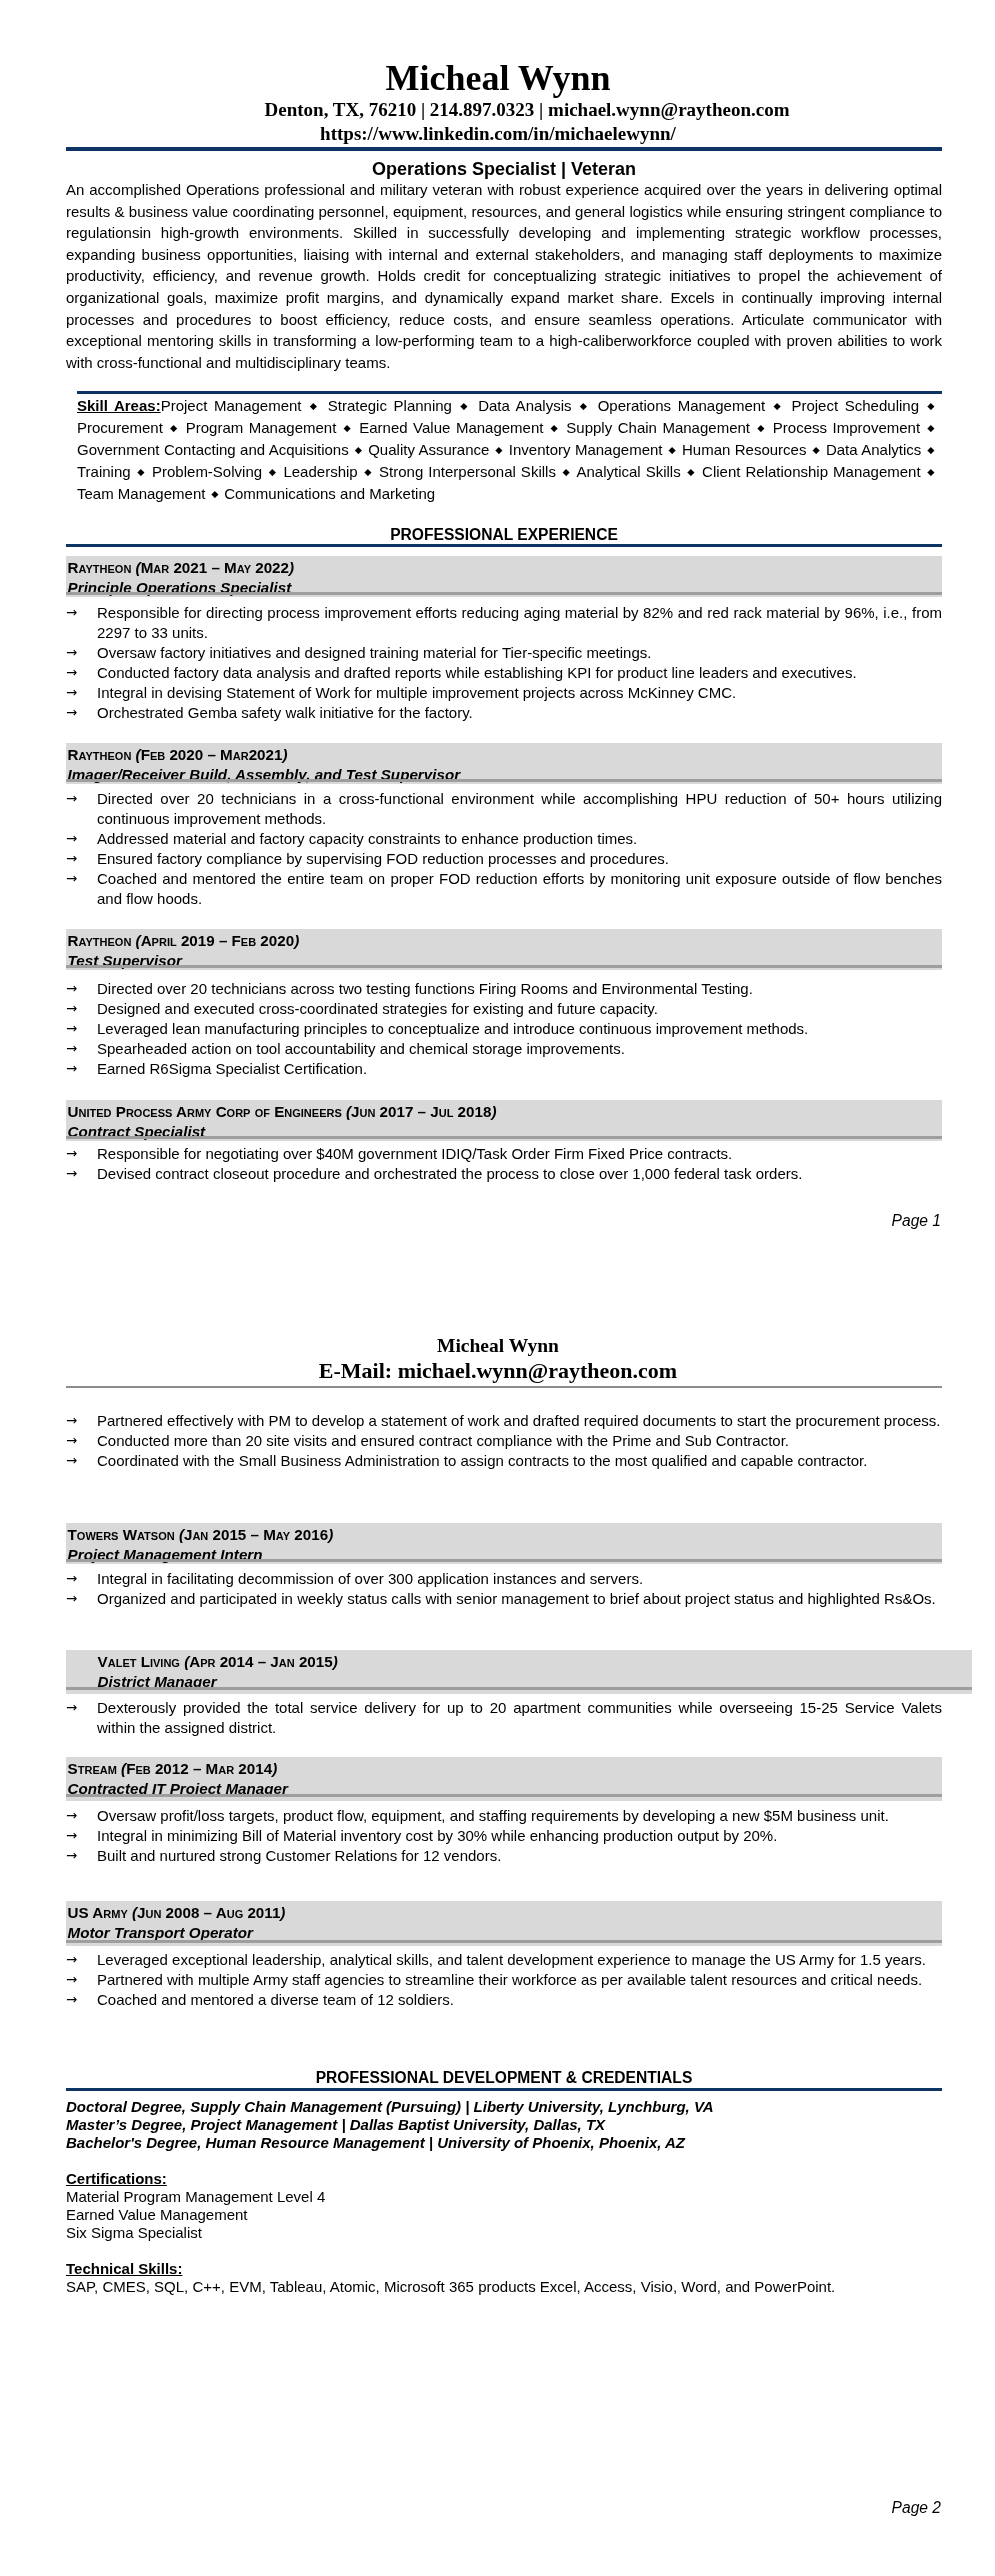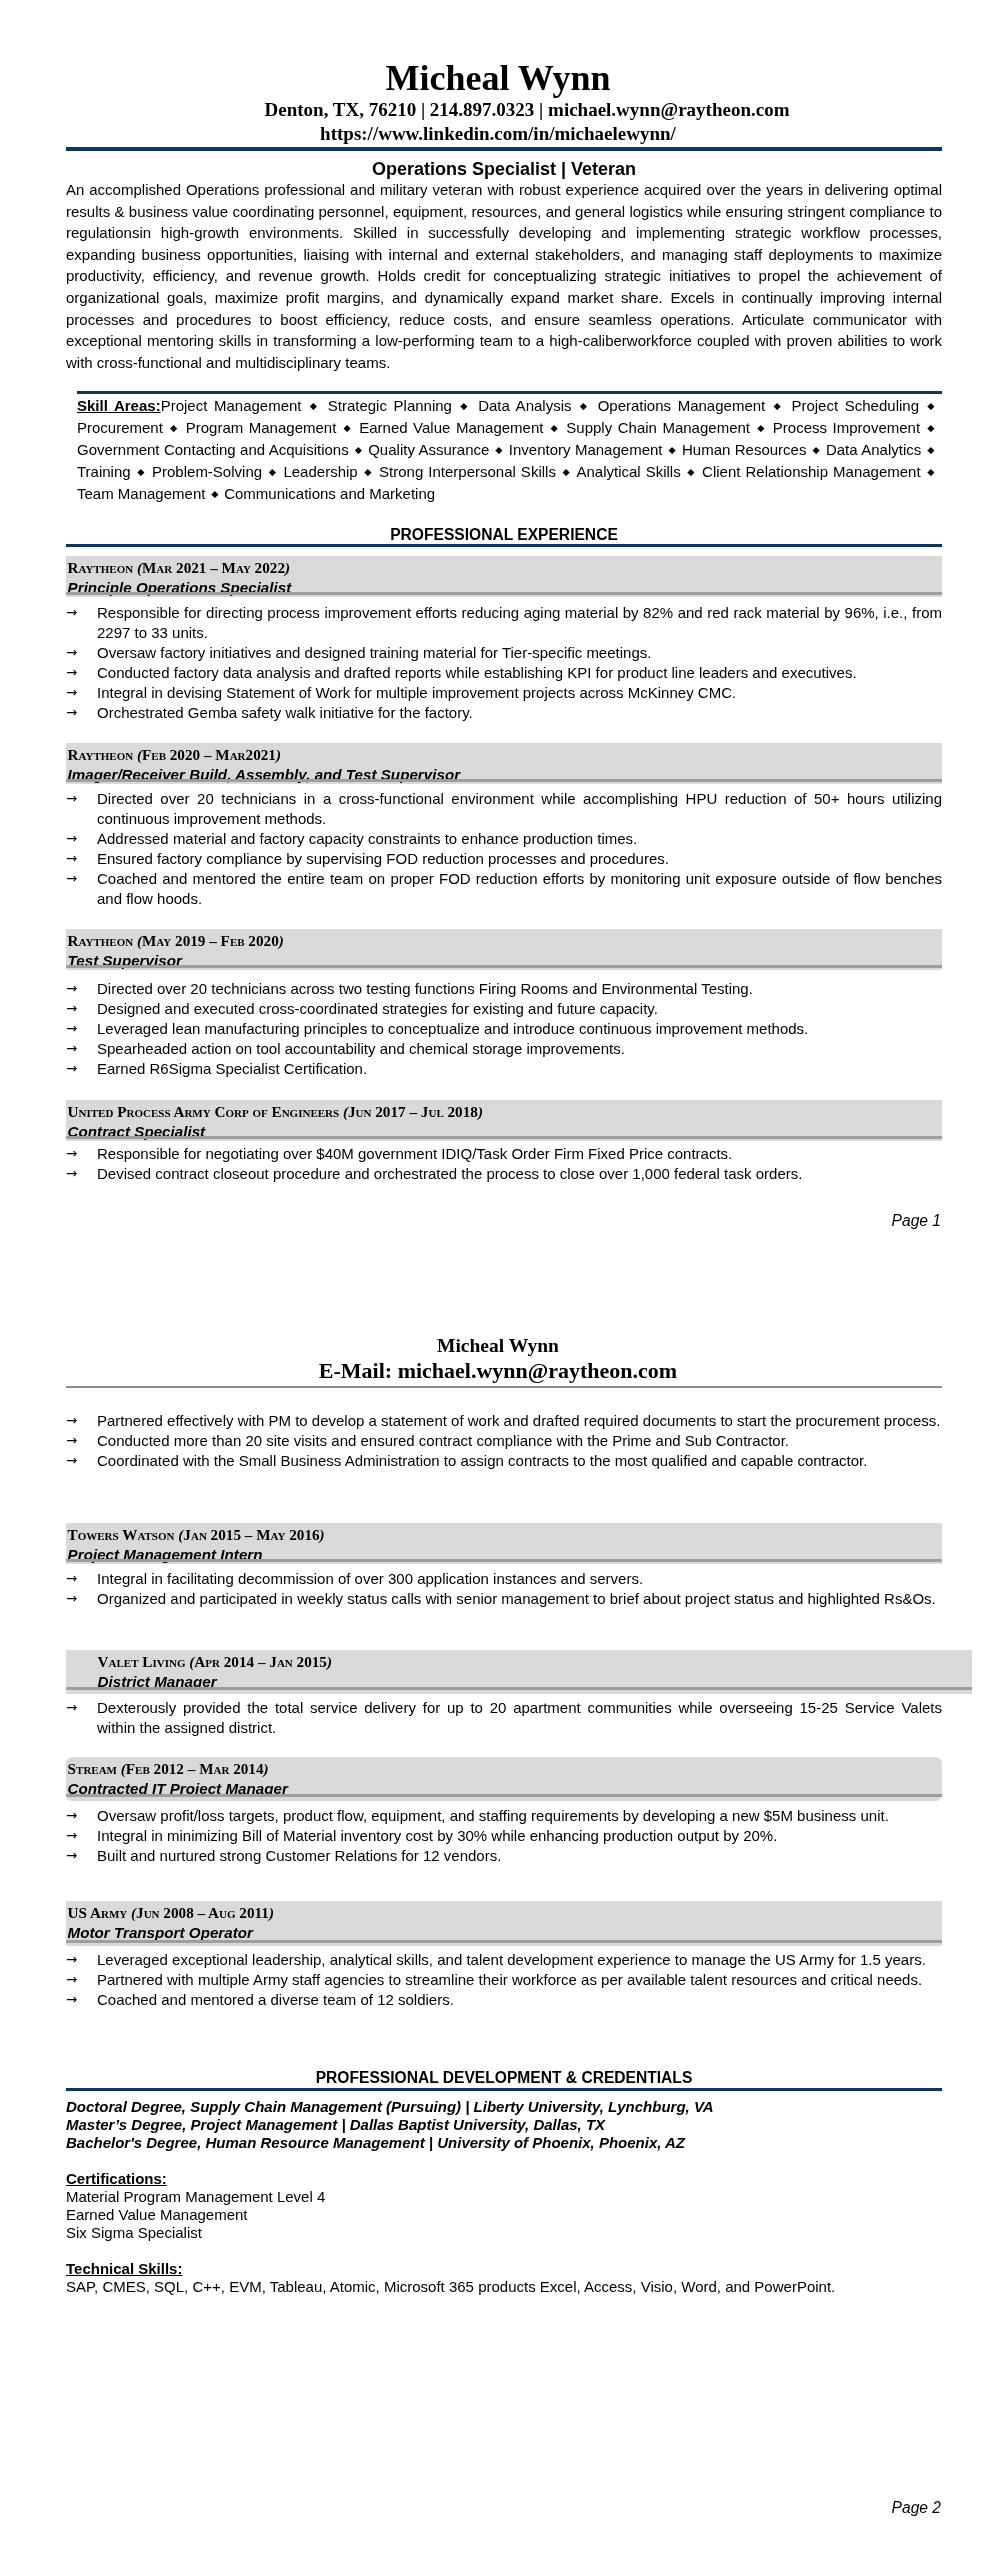--- a/index.html
+++ b/index.html
@@ -16,21 +16,21 @@
   .summary-title { position: absolute; left: 66px; width: 876px; text-align: center; font-weight: bold; font-size: 18px; line-height: 22px; }
   .summary { position: absolute; left: 66px; width: 876px; text-align: justify; font-size: 15px; line-height: 21.6px; }
 
   .skills { position: absolute; left: 77px; width: 859px; text-align: justify; font-size: 15px; line-height: 21.6px; }
   .skills .label { font-weight: bold; text-decoration: underline; }
   .skills .sep { font-size: 9.4px; vertical-align: 1.6px; padding: 0 1.6px; }
 
   .section-title { position: absolute; left: 66px; width: 876px; text-align: center; font-weight: bold; font-size: 15.6px; line-height: 19px; }
 
   .job-band { position: absolute; left: 66px; width: 876px; background: #d9d9d9; }
-  .job-band .co { font-weight: bold; font-size: 15.2px; line-height: 19.5px; padding-left: 1.6px; padding-top: 2.3px; font-family: Liberation Serif, serif; }
+  .job-band .co { font-weight: bold; font-size: 15.2px; line-height: 19.5px; padding-left: 1.6px; padding-top: 2.3px; }
   .job-band .co .sc { font-variant: small-caps; }
   .job-band .co .paren { font-style: italic; }
   .job-band .title { font-weight: bold; font-style: italic; font-size: 15.2px; line-height: 19px; padding-left: 1.6px; }
   .job-band .underbar { position: absolute; left: 0; right: 0; height: 3.1px; background: #9e9e9e; }
 
   .bullets { position: absolute; left: 66px; width: 876px; margin: 0; padding: 0; list-style: none; }
   .bullets li { position: relative; padding-left: 31px; text-align: justify; font-size: 15px; line-height: 20px; }
   .bullets li .arrow { position: absolute; left: 0; top: 0; width: 23.4px; font-family: "DejaVu Sans", sans-serif; font-size: 13.3px; }
 
   .page-num { position: absolute; right: 55px; font-style: italic; font-size: 15.6px; line-height: 19px; }
@@ -77,21 +77,21 @@
   <div class="underbar" style="top:36px;"></div>
 </div>
 <ul class="bullets sans" style="top:789px;">
     <li><span class="arrow">→</span><span>Directed over 20 technicians in a cross-functional environment while accomplishing HPU reduction of 50+ hours utilizing continuous improvement methods.</span></li>
     <li><span class="arrow">→</span><span>Addressed material and factory capacity constraints to enhance production times.</span></li>
     <li><span class="arrow">→</span><span>Ensured factory compliance by supervising FOD reduction processes and procedures.</span></li>
     <li><span class="arrow">→</span><span>Coached and mentored the entire team on proper FOD reduction efforts by monitoring unit exposure outside of flow benches and flow hoods.</span></li>
   </ul>
 
 <div class="job-band sans" style="top:929px; height:41px;">
-  <div class="co"><span class="sc">Raytheon</span> <span class="paren">(</span><span class="sc">May 2019 – Feb 2020</span><span class="paren">)</span></div>
+  <div class="co"><span class="sc">Raytheon</span> <span class="paren">(</span><span class="sc">April 2019 – Feb 2020</span><span class="paren">)</span></div>
   <div class="title">Test Supervisor</div>
   <div class="underbar" style="top:36px;"></div>
 </div>
 <ul class="bullets sans" style="top:979px;">
     <li><span class="arrow">→</span><span>Directed over 20 technicians across two testing functions Firing Rooms and Environmental Testing.</span></li>
     <li><span class="arrow">→</span><span>Designed and executed cross-coordinated strategies for existing and future capacity.</span></li>
     <li><span class="arrow">→</span><span>Leveraged lean manufacturing principles to conceptualize and introduce continuous improvement methods.</span></li>
     <li><span class="arrow">→</span><span>Spearheaded action on tool accountability and chemical storage improvements.</span></li>
     <li><span class="arrow">→</span><span>Earned R6Sigma Specialist Certification.</span></li>
   </ul>
@@ -130,21 +130,21 @@
 
 <div class="job-band sans" style="top:1650px; height:44px;padding-left:30px;">
   <div class="co"><span class="sc">Valet Living</span> <span class="paren">(</span><span class="sc">Apr 2014 – Jan 2015</span><span class="paren">)</span></div>
   <div class="title">District Manager</div>
   <div class="underbar" style="top:37px;"></div>
 </div>
 <ul class="bullets sans" style="top:1698px;">
     <li><span class="arrow">→</span><span>Dexterously provided the total service delivery for up to 20 apartment communities while overseeing 15-25 Service Valets within the assigned district.</span></li>
   </ul>
 
-<div class="job-band sans" style="top:1757px; height:44px;border-radius:6px;">
+<div class="job-band sans" style="top:1757px; height:44px;">
   <div class="co"><span class="sc">Stream</span> <span class="paren">(</span><span class="sc">Feb 2012 – Mar 2014</span><span class="paren">)</span></div>
   <div class="title">Contracted IT Project Manager</div>
   <div class="underbar" style="top:37px;"></div>
 </div>
 <ul class="bullets sans" style="top:1806px;">
     <li><span class="arrow">→</span><span>Oversaw profit/loss targets, product flow, equipment, and staffing requirements by developing a new $5M business unit.</span></li>
     <li><span class="arrow">→</span><span>Integral in minimizing Bill of Material inventory cost by 30% while enhancing production output by 20%.</span></li>
     <li><span class="arrow">→</span><span>Built and nurtured strong Customer Relations for 12 vendors.</span></li>
   </ul>
 

